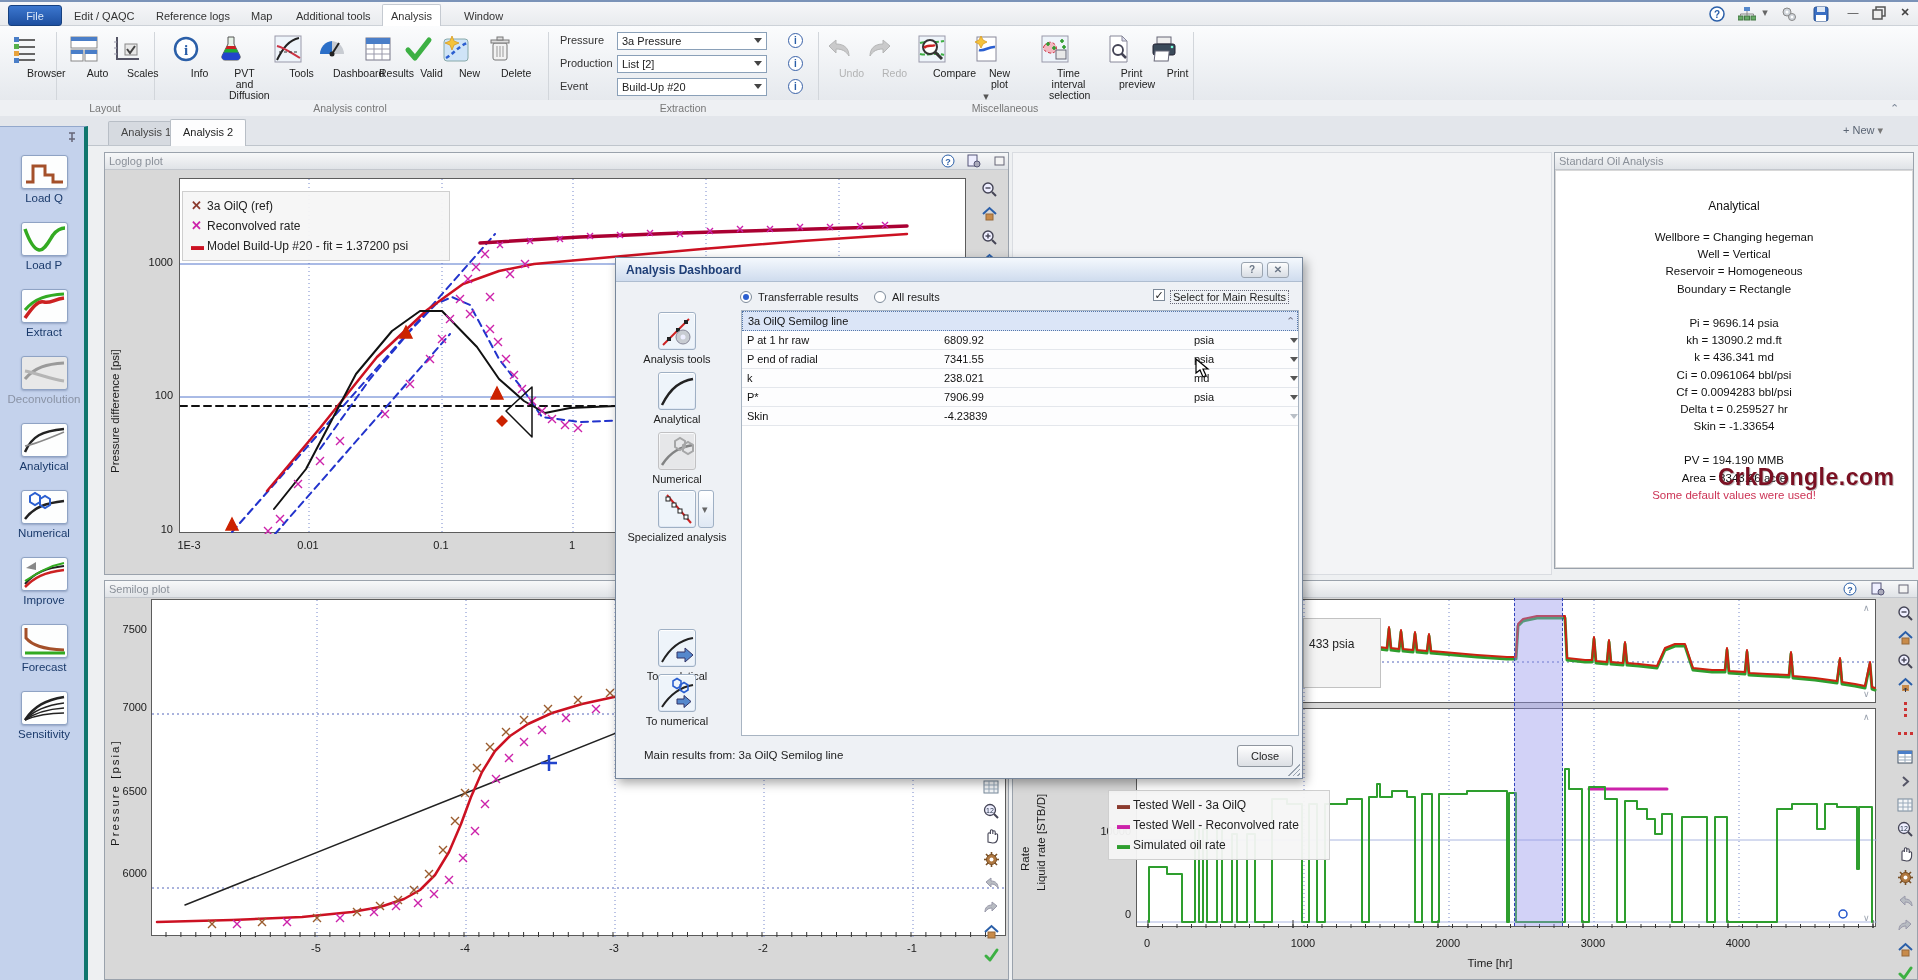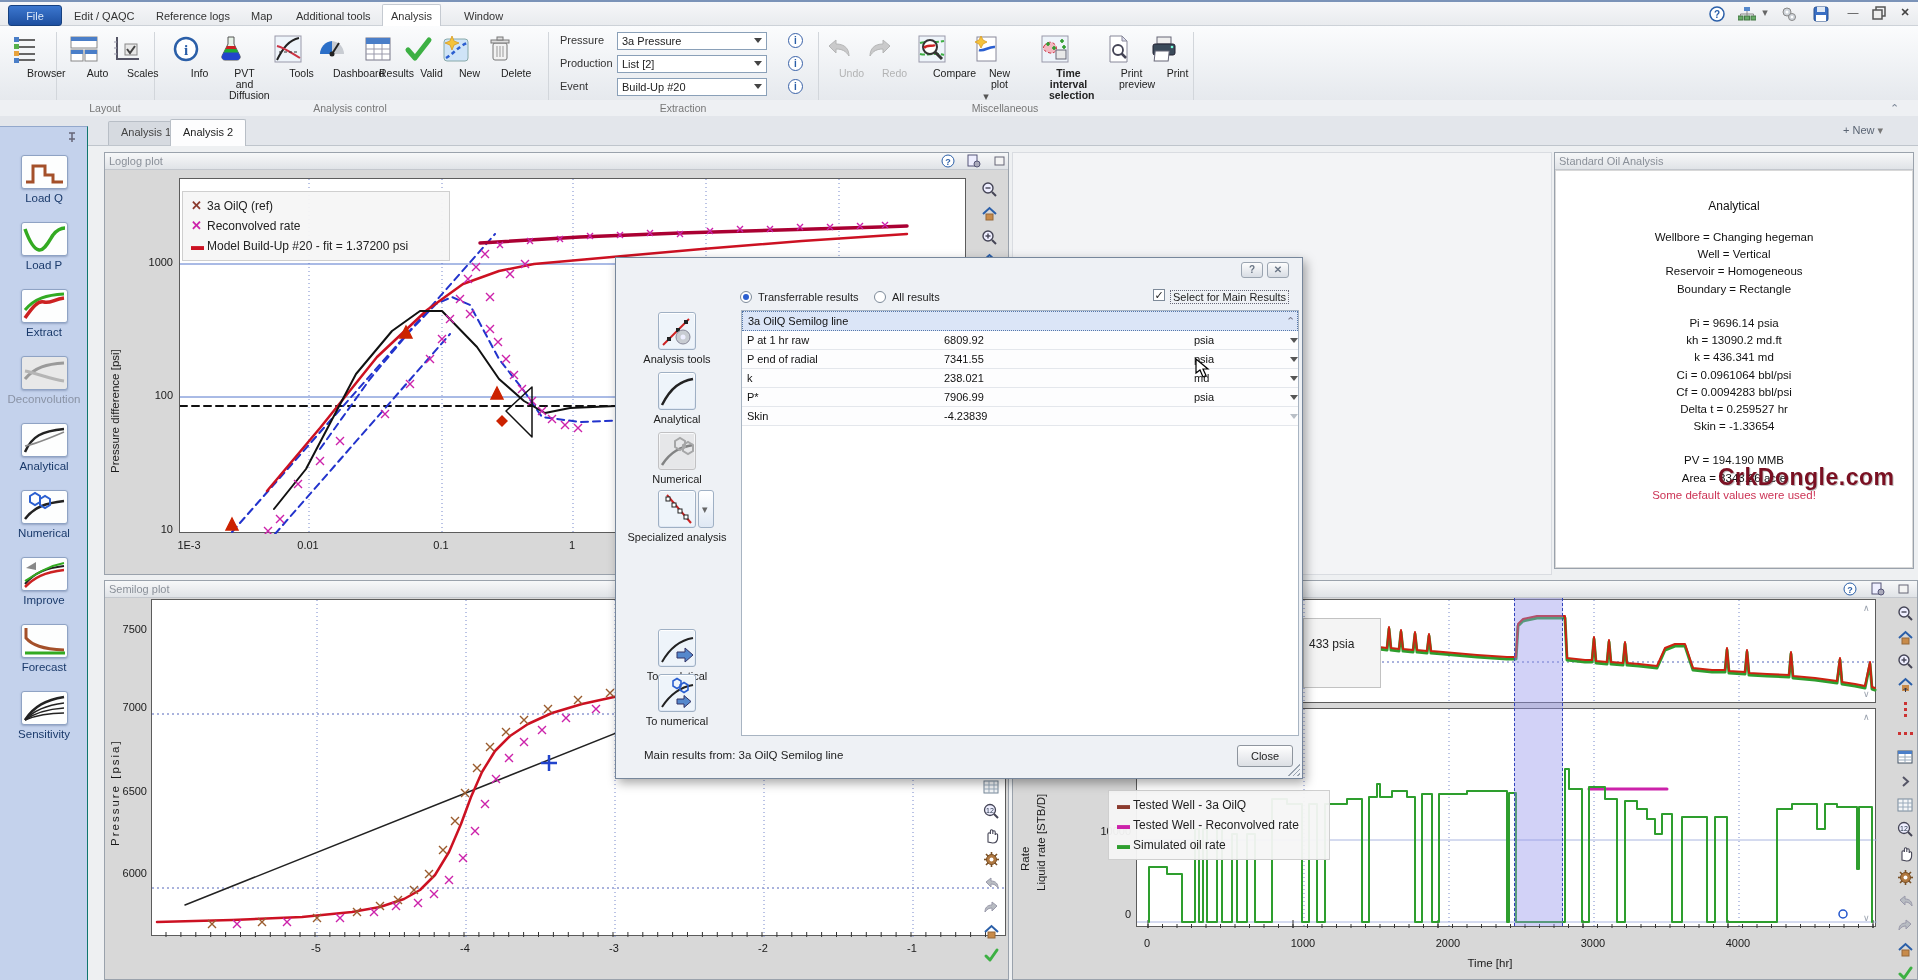--- a/index.html
+++ b/index.html
@@ -26,21 +26,21 @@
   .exselect{position:absolute;left:57px;top:0;width:150px;height:18px;background:#fff;border:1px solid #8aa0b8;padding:2px 14px 12px 4px;}
   .exarrow{position:absolute;left:194px;top:6px;width:0;height:0;border:4px solid transparent;border-top:5px solid #444;}
   .infobtn{position:absolute;left:788px;width:15px;height:15px;border:1px solid #3a62a8;border-radius:50%;color:#2b5fa8;text-align:center;line-height:13px;font-size:10px;font-weight:bold;background:#fff;}
   #ribbon-collapse{position:absolute;left:1890px;top:76px;color:#7a8596;font-size:11px;}
   
   #tabstrip{position:absolute;left:0;top:116px;width:1918px;height:30px;background:#e3e6eb;border-bottom:1px solid #bfc5cc;}
   .doctab{position:absolute;top:5px;height:24px;padding:4px 12px 0;background:#d6dae0;border:1px solid #b8bec6;border-bottom:none;color:#444;border-radius:2px 2px 0 0;}
   .doctab.active{background:#fdfdfe;top:3px;height:27px;padding-top:6px;color:#222;}
   #newtab-btn{position:absolute;left:1843px;top:8px;color:#5a6473;}
   
-  #sidebar{position:absolute;left:0;top:126px;width:88px;height:854px;background:#c4d2ec;border-right:1px solid #0f766e;border-top:1px solid #93a8cc;}
+  #sidebar{position:absolute;left:0;top:126px;width:88px;height:854px;background:#c4d2ec;border-right:4px solid #0f766e;border-top:1px solid #93a8cc;}
   .sbitem{position:absolute;left:0;width:88px;text-align:center;}
   .sbicon{display:inline-block;width:47px;height:34px;background:#fdfefe;border:1px solid #8fa3c4;border-radius:3px;box-shadow:0 1px 2px rgba(60,80,120,.35);}
   .sblabel{display:block;margin-top:2px;color:#1a3a6b;font-size:11.5px;}
   .sbitem.disabled .sblabel{color:#8a93a5;}
   .sbitem.disabled .sbicon{background:#e8e8e8;}
   
   .panel{position:absolute;background:#d8d8d8;border:1px solid #9aa2ac;}
   .phead{position:absolute;left:0;top:0;right:0;height:17px;background:linear-gradient(#f7f8f9,#e0e3e7);border-bottom:1px solid #c3c7cd;color:#8a9099;padding:2px 4px;}
   .phicons{position:absolute;top:1px;height:15px;}
   .plotrect{position:absolute;background:#fff;border:1px solid #5c5c5c;}
@@ -301,21 +301,21 @@
     </div>
     <div class="ritem" style="left:960px;">
       <span class="ric"><svg width="30" height="30">
             <rect x="6" y="3" width="19" height="24" fill="#fff" stroke="#889"></rect>
             <path d="M8,16 C13,18 18,12 24,13" stroke="#2b5fd0" stroke-width="2.5" fill="none"></path>
             <path d="M8,6 l2,-4 2,4 4,2 -4,2 -2,4 -2,-4 -4,-2 z" fill="#f5c33b" stroke="#d89a1f" stroke-width=".8"></path>
           </svg></span>
       <span class="rlab2">New plot</span>
       <span style="display:block;color:#555;">▾</span>
     </div>
-    <div class="ritem" style="left:1022px;width:66px;font-weight:bold;">
+    <div class="ritem" style="left:1022px;width:66px;">
       <span class="ric"><svg width="30" height="30">
             <rect x="2" y="2" width="26" height="26" fill="#eef4fa" stroke="#99a"></rect>
             <path d="M4,12 C8,6 14,8 16,12 C18,16 14,20 10,19 C6,18 2,16 4,12 z" fill="#f2b8c0" stroke="#cc3344" stroke-dasharray="3,2"></path>
             <g fill="none" stroke="#2a9a2a" stroke-width="1.6">
               <path d="M6,10 h4 M8,8 v4"></path>
               <path d="M12,14 h4 M14,12 v4"></path>
               <path d="M20,7 h4 M22,5 v4"></path>
               <path d="M22,13 h4 M24,11 v4"></path>
             </g>
             <rect x="16" y="16" width="10" height="9" fill="#e8e8e8" stroke="#667"></rect>
@@ -936,20 +936,21 @@
             <path d="M3,9 L7,13 L14,3" fill="none" stroke="#3cb043" stroke-width="3" stroke-linecap="round" stroke-linejoin="round"></path>
           </svg></span>
     </div>
   </div>
 
   <div id="band"></div>
 
   <div id="tooltip433"><span>433 psia</span></div>
 
   <div id="dialog">
+    <div id="dlg-title"><span>Analysis Dashboard</span></div>
     <div class="dlgbtn" style="left:625px;">?</div>
     <div class="dlgbtn" style="left:651px;">✕</div>
 
     <div class="dradio sel" style="left:124px;top:33px;"></div>
     <div class="abs" style="left:142px;top:33px;">Transferrable results</div>
     <div class="dradio" style="left:258px;top:33px;"></div>
     <div class="abs" style="left:276px;top:33px;">All results</div>
     <div id="dlg-check" style="left:537px;top:31px;">✓</div>
     <div class="abs" style="left:554px;top:32px;border:1px dotted #667;padding:0 2px;">Select for Main Results</div>
 

